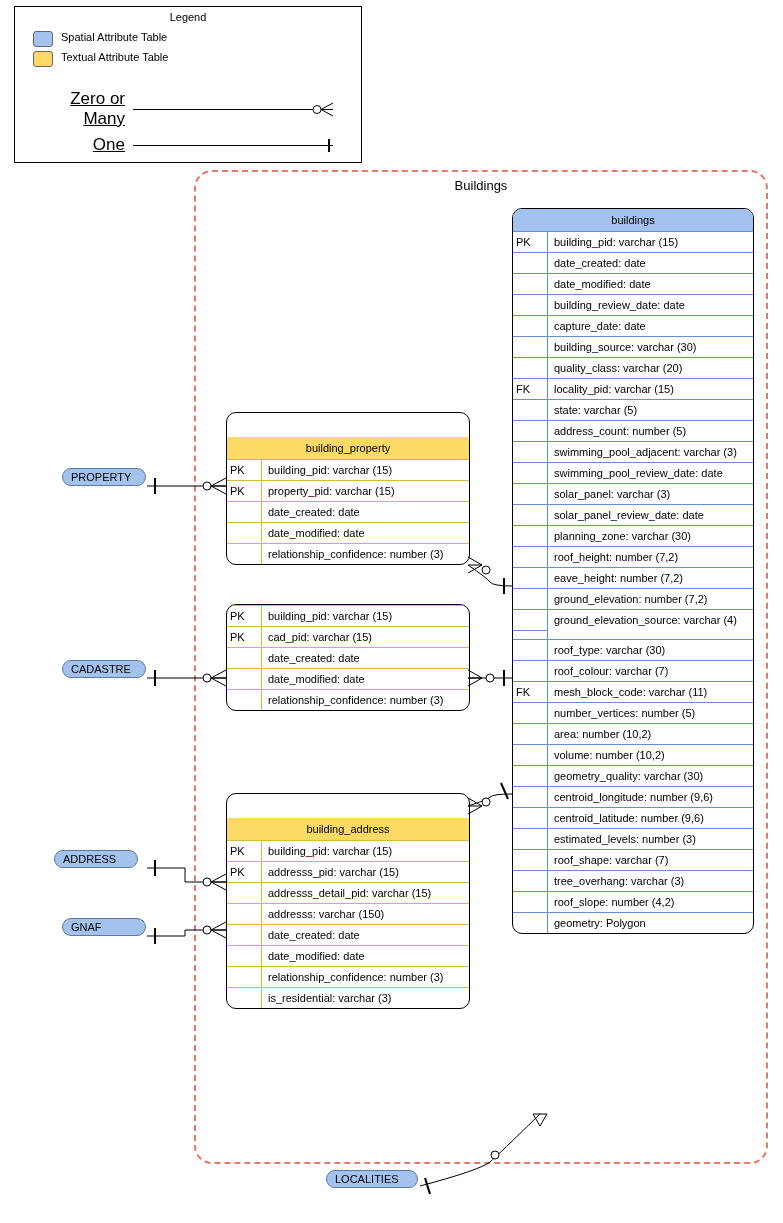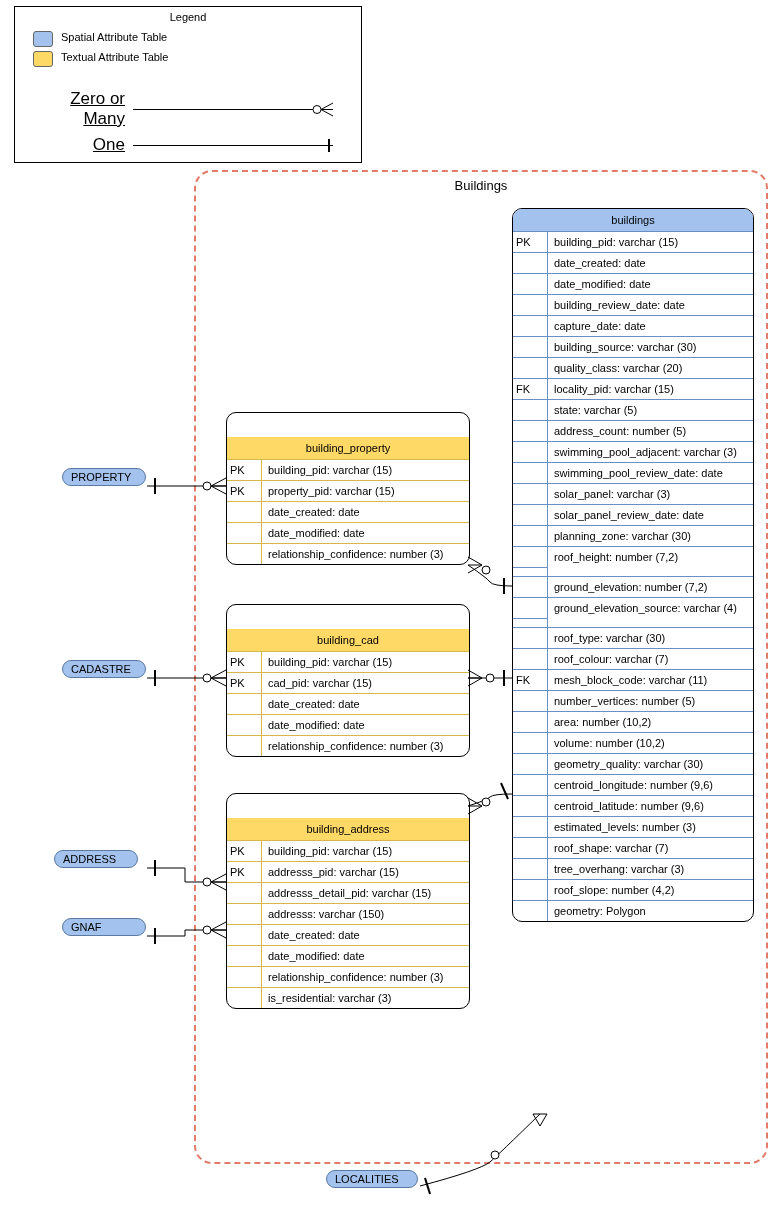--- a/index.html
+++ b/index.html
@@ -235,20 +235,21 @@
       <div class="table-row">
         <div class="row-key"></div>
         <div class="row-val">planning_zone: varchar (30)</div>
       </div>
       <div class="table-row">
         <div class="row-key"></div>
         <div class="row-val">roof_height: number (7,2)</div>
       </div>
       <div class="table-row">
         <div class="row-key"></div>
+        <div class="row-val">eave_height: number (7,2)</div>
       </div>
       <div class="table-row">
         <div class="row-key"></div>
         <div class="row-val">ground_elevation: number (7,2)</div>
       </div>
       <div class="table-row">
         <div class="row-key"></div>
         <div class="row-val">ground_elevation_source: varchar (4)</div>
       </div>
       <div class="table-row">
@@ -333,21 +334,20 @@
         <div class="row-val">date_modified: date</div>
       </div>
       <div class="table-row">
         <div class="row-key"></div>
         <div class="row-val">relationship_confidence: number (3)</div>
       </div>
     </div>
 </div>
 
 <div id="tbl-bcad" class="table-box textual" style="left:226px;top:604px;width:242px">
-  <div class="table-title title-textual">building_cad</div>
   <div class="table-rows">
       <div class="table-row">
         <div class="row-key">PK</div>
         <div class="row-val">building_pid: varchar (15)</div>
       </div>
       <div class="table-row">
         <div class="row-key">PK</div>
         <div class="row-val">cad_pid: varchar (15)</div>
       </div>
       <div class="table-row">

